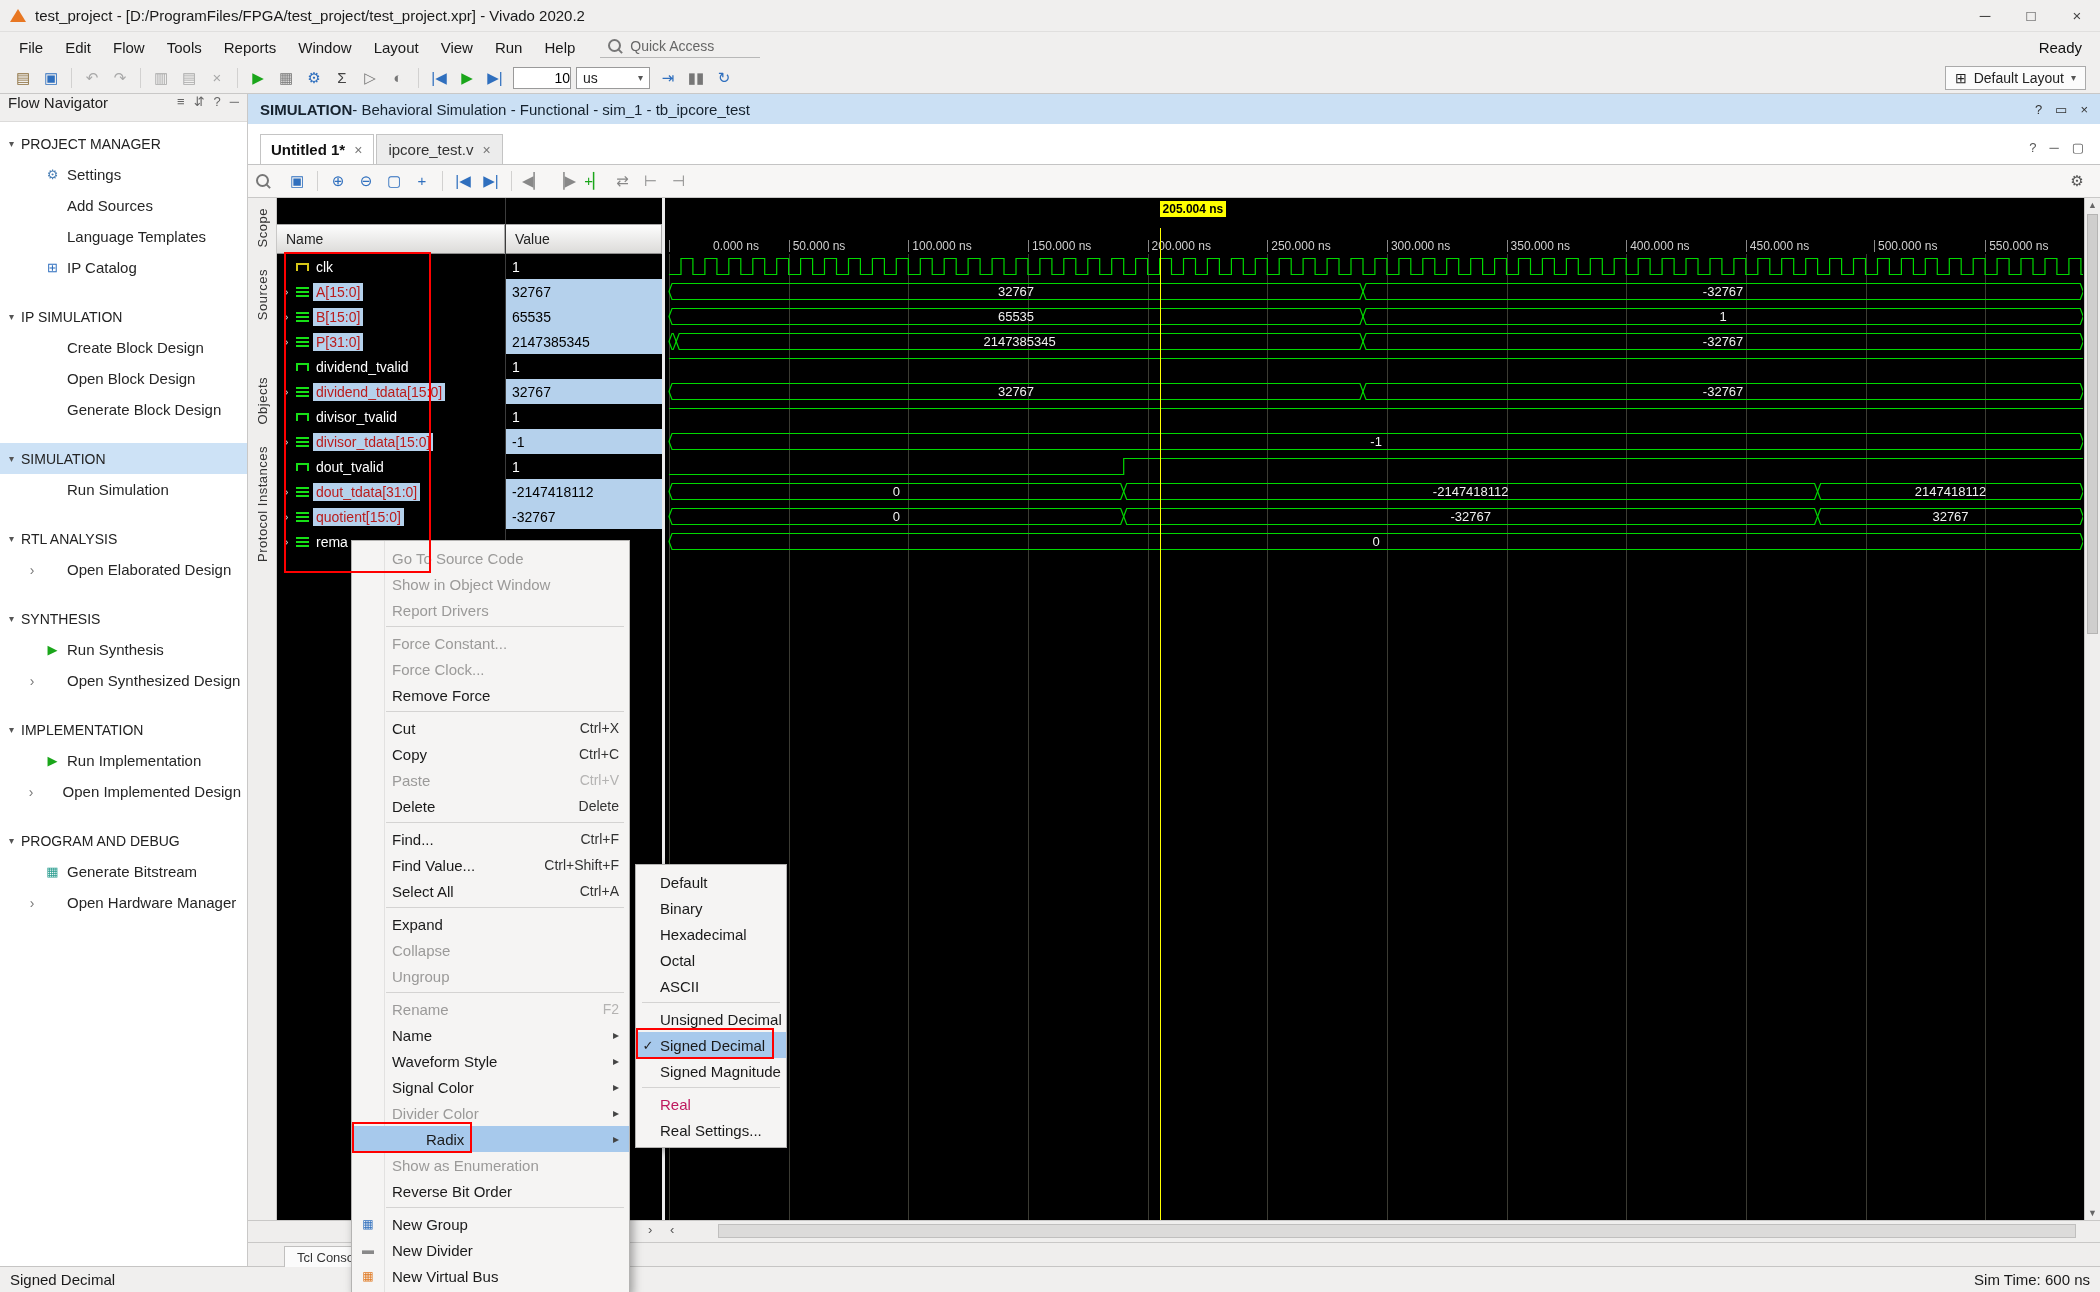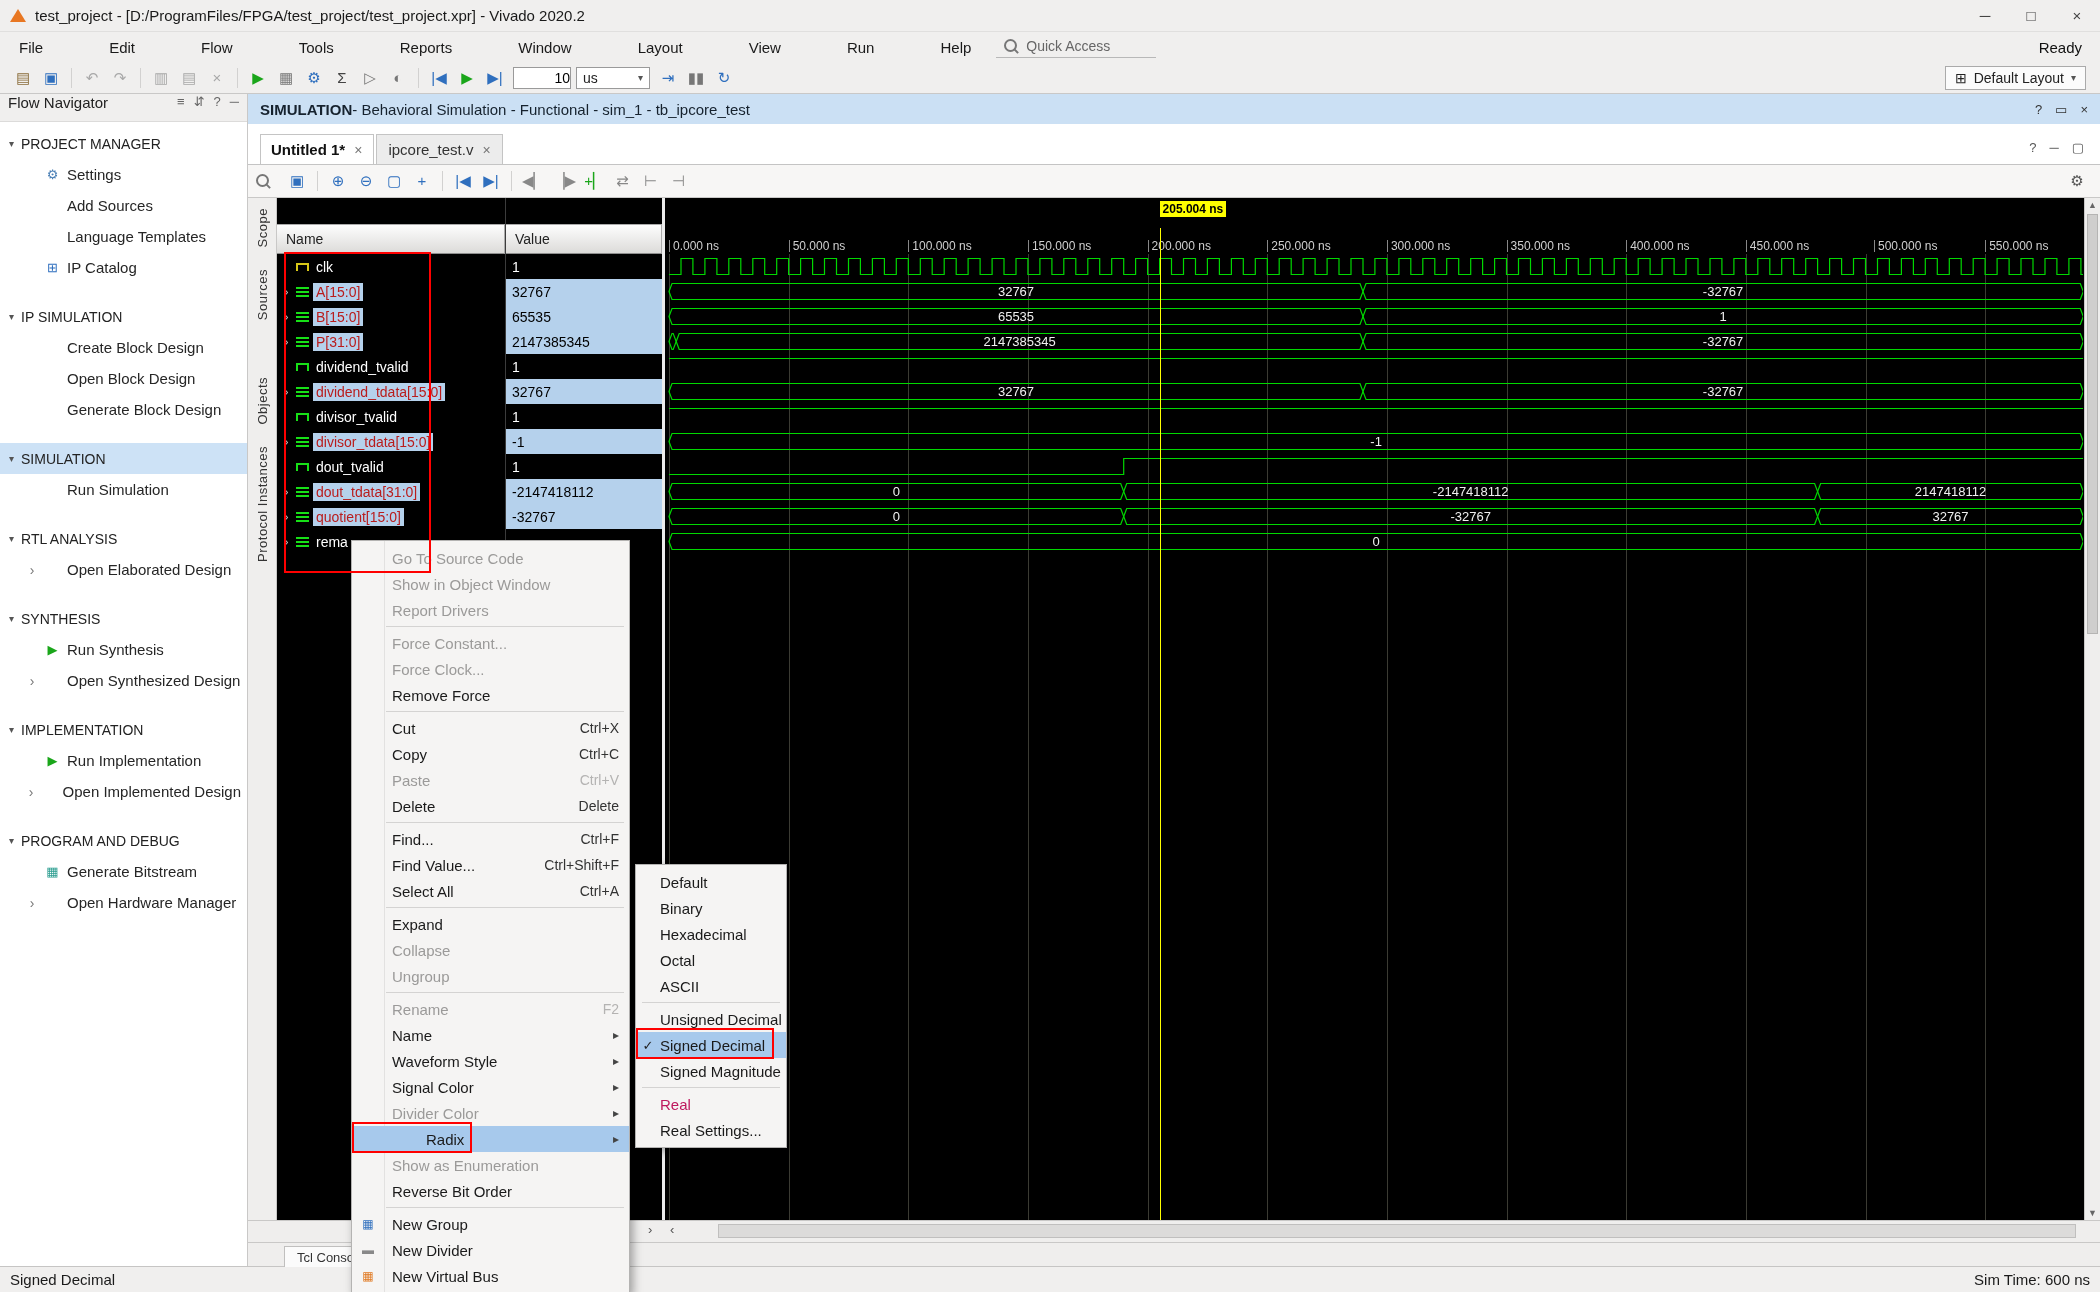--- a/index.html
+++ b/index.html
@@ -7,21 +7,21 @@
 body{font-family:"Liberation Sans",sans-serif;background:#fff;position:relative;font-size:15px;color:#222;}
 
 
 .titlebar{height:32px;background:#f0efee;display:flex;align-items:center;padding-left:10px;gap:9px;border-bottom:1px solid #e0dfde;}
 .vivado-logo{width:0;height:0;border-left:8px solid transparent;border-right:8px solid transparent;border-bottom:13px solid #e87722;}
 .titlebar-title{font-size:15px;color:#1a1a1a;}
 .win-controls{margin-left:auto;display:flex;height:100%;}
 .win-btn{width:46px;display:flex;align-items:center;justify-content:center;font-size:15px;color:#444;}
 
 .menubar{height:30px;background:#f0efee;display:flex;align-items:center;padding-left:8px;}
-.mb-items{display:flex;gap:44px;}
+.mb-items{display:flex;}
 .menu-item{padding:4px 11px;font-size:15px;color:#1a1a1a;}
 .quickaccess{margin-left:14px;display:flex;align-items:center;gap:8px;padding:2px 8px 3px;border-bottom:1px solid #b8b8b8;color:#666;min-width:160px;font-size:14px;}
 .ready{margin-left:auto;margin-right:18px;font-size:15px;color:#111;}
 
 .toolbar{height:32px;background:#f0efee;border-bottom:1px solid #c9c8c7;display:flex;align-items:center;padding-left:10px;gap:2px;}
 .tb-group{display:flex;align-items:center;gap:2px;}
 .tb-icon{min-width:26px;padding:0 3px;text-align:center;font-size:15px;line-height:26px;color:#666;}
 .tb-sep{width:1px;height:20px;background:#d2d1d0;margin:0 5px;}
 .time-input{width:58px;height:22px;border:1px solid #9a9a9a;background:#fff;font:14px "Liberation Sans",sans-serif;text-align:right;margin:0 3px;}
 .unit-select{width:74px;height:22px;border:1px solid #9a9a9a;background:#fff;display:flex;align-items:center;justify-content:space-between;padding:0 6px;font-size:14px;margin-right:3px;}
@@ -503,21 +503,21 @@
               <span></span>
             </div>
           </div>
       </div>
 
       <div class="splitter"></div>
 
       <div class="canvas">
         <div class="ruler">
           <div class="cursor-label" style="left: 494.575px;">205.004 ns</div>
-        <div class="tick" style="left: 4px;"><span class="tickbar"></span><span class="ticklabel">0.000 ns</span></div>
+        <div class="tick" style="left: 4px; padding-left: 40px;"><span class="tickbar"></span><span class="ticklabel">0.000 ns</span></div>
             <div class="tick" style="left: 123.65px;"><span class="tickbar"></span><span class="ticklabel">50.000 ns</span></div>
             <div class="tick" style="left: 243.3px;"><span class="tickbar"></span><span class="ticklabel">100.000 ns</span></div>
             <div class="tick" style="left: 362.95px;"><span class="tickbar"></span><span class="ticklabel">150.000 ns</span></div>
             <div class="tick" style="left: 482.6px;"><span class="tickbar"></span><span class="ticklabel">200.000 ns</span></div>
             <div class="tick" style="left: 602.25px;"><span class="tickbar"></span><span class="ticklabel">250.000 ns</span></div>
             <div class="tick" style="left: 721.9px;"><span class="tickbar"></span><span class="ticklabel">300.000 ns</span></div>
             <div class="tick" style="left: 841.55px;"><span class="tickbar"></span><span class="ticklabel">350.000 ns</span></div>
             <div class="tick" style="left: 961.2px;"><span class="tickbar"></span><span class="ticklabel">400.000 ns</span></div>
             <div class="tick" style="left: 1080.85px;"><span class="tickbar"></span><span class="ticklabel">450.000 ns</span></div>
             <div class="tick" style="left: 1209px;"><span class="tickbar"></span><span class="ticklabel">500.000 ns</span></div>

